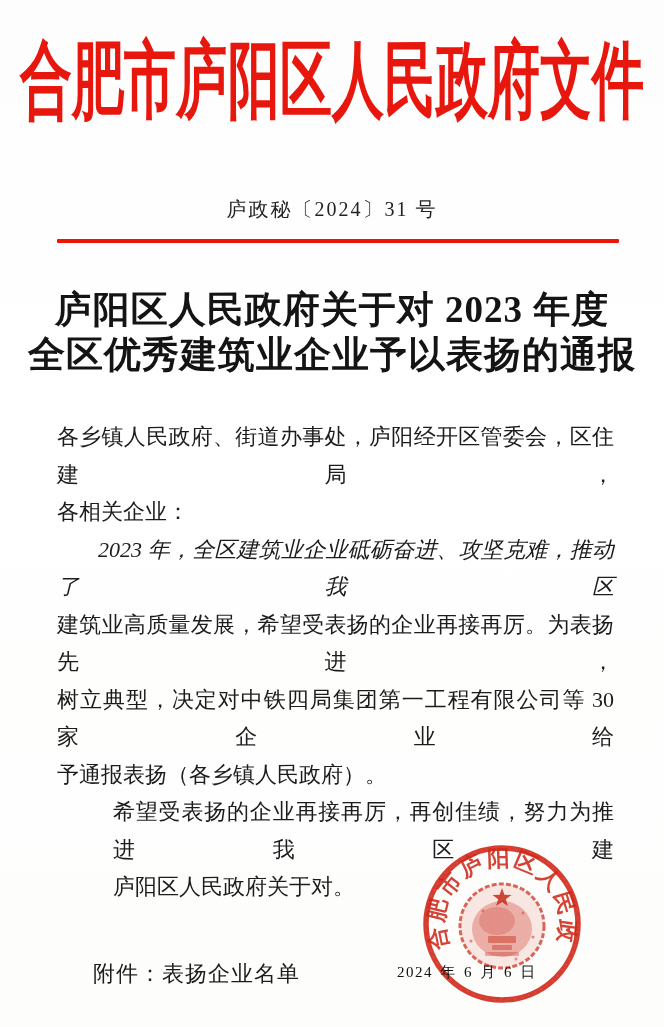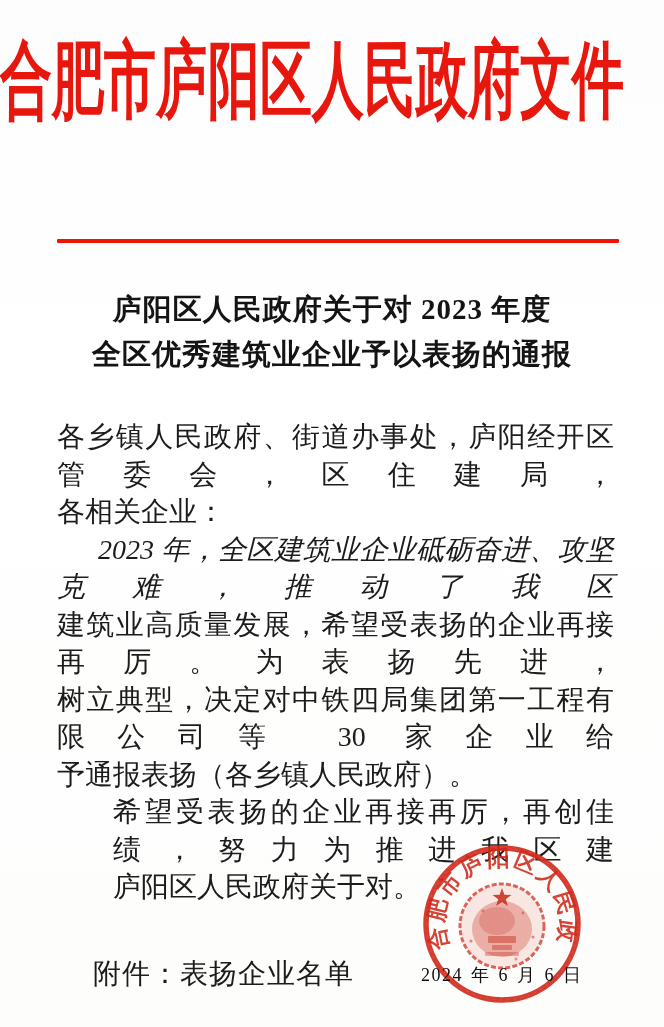--- a/index.html
+++ b/index.html
@@ -7,70 +7,71 @@
     position:relative;
     width:664px;height:1027px;
     background:#fefefdfa;
     background:linear-gradient(180deg,#fdfdfd 0%,#ffffff 40%,#fdfdfc 100%);
     font-family:"Liberation Serif","DejaVu Serif",serif;
     color:#1c1c1c;
     overflow:hidden;
   }
   .letterhead{
     position:absolute;top:22px;left:0;right:0;height:118px;
-    display:flex;align-items:center;justify-content:flex-start;
+    display:flex;align-items:center;justify-content:center;
   }
   .letterhead-text{
     font-size:52px;font-weight:bold;color:#e8170e;
     white-space:nowrap;letter-spacing:0px;
     transform:scaleY(1.62);transform-origin:center;
   }
   .doc-number{
     position:absolute;top:196px;left:0;right:0;
     text-align:center;font-size:20px;letter-spacing:2px;color:#222;
   }
   .red-rule{
     position:absolute;top:239px;left:57px;width:562px;height:4px;
     background:#ee1506;border-radius:1px;
   }
   .title-block{
     position:absolute;top:287px;left:0;right:0;
-    text-align:center;font-weight:bold;font-size:29px;line-height:45px;
+    text-align:center;font-weight:bold;font-size:37px;line-height:45px;
     color:#141414;letter-spacing:1px;
   }
   .body-block{
     position:absolute;top:418px;left:57px;width:557px;
-    font-size:28px;line-height:37.5px;color:#1c1c1c;
+    font-size:22px;line-height:37.5px;color:#1c1c1c;
   }
   .line{white-space:nowrap;}
   .stretch{
     white-space:normal;
     text-align:justify;text-align-last:justify;
     -moz-text-align-last:justify;
     text-justify:inter-character;
   }
   .indent-first{text-indent:41px;font-style:italic;}
   .hang-indent{margin-left:56px;}
   .attachment{margin-top:49px;margin-left:36px;letter-spacing:1px;}
   .seal{position:absolute;left:419px;top:841px;width:166px;height:166px;z-index:1;}
   .date-line{
-    position:absolute;left:421px;top:963px;z-index:2;
-    font-size:18px;letter-spacing:1.5px;word-spacing:2px;color:#111;
+    position:absolute;left:397px;top:963px;z-index:2;
+    font-size:15px;letter-spacing:1.5px;word-spacing:2px;color:#111;
     white-space:nowrap;
   }
 </style>
 </head>
 <body>
 
 <div class="page">
 
   <div class="letterhead">
     <span class="letterhead-text">合肥市庐阳区人民政府文件</span>
   </div>
 
+  <div class="doc-number">庐政秘〔2024〕31 号</div>
 
   <div class="red-rule"></div>
 
   <div class="title-block">
     <div>庐阳区人民政府关于对 2023 年度</div>
     <div>全区优秀建筑业企业予以表扬的通报</div>
   </div>
 
   <div class="body-block">
     <div class="line stretch">各乡镇人民政府、街道办事处，庐阳经开区管委会，区住建局，</div>

